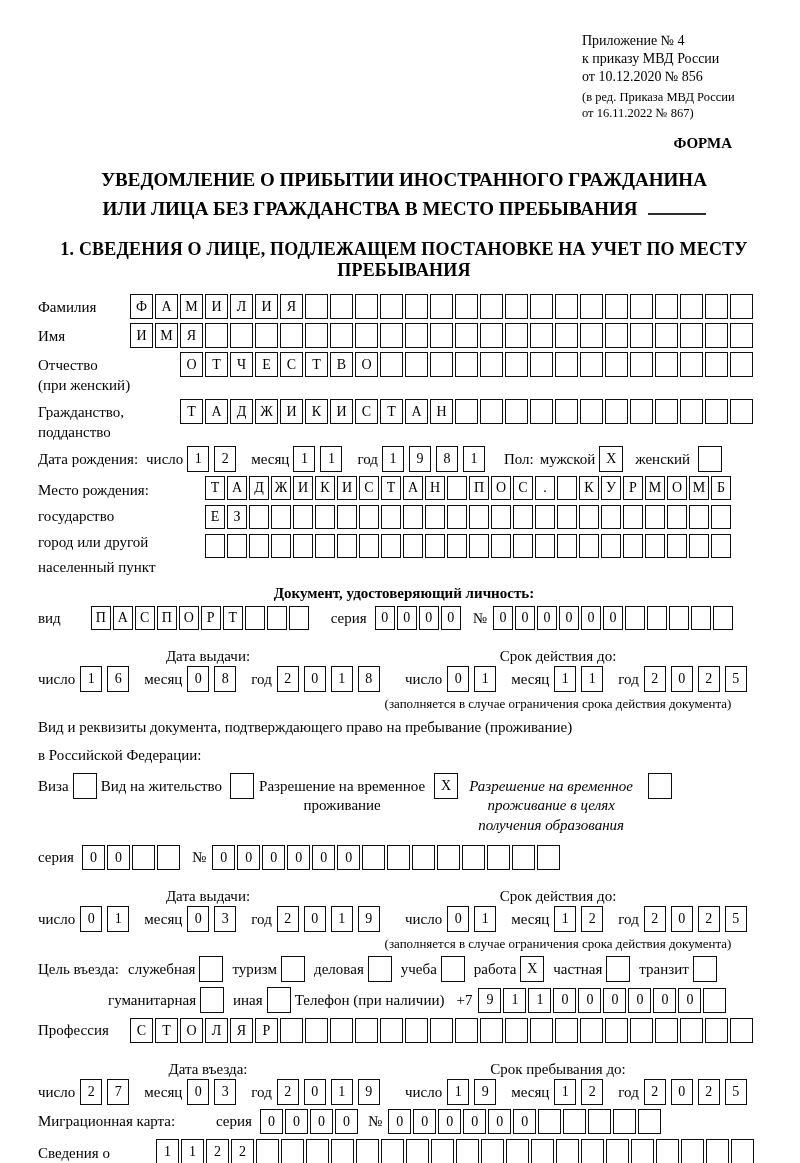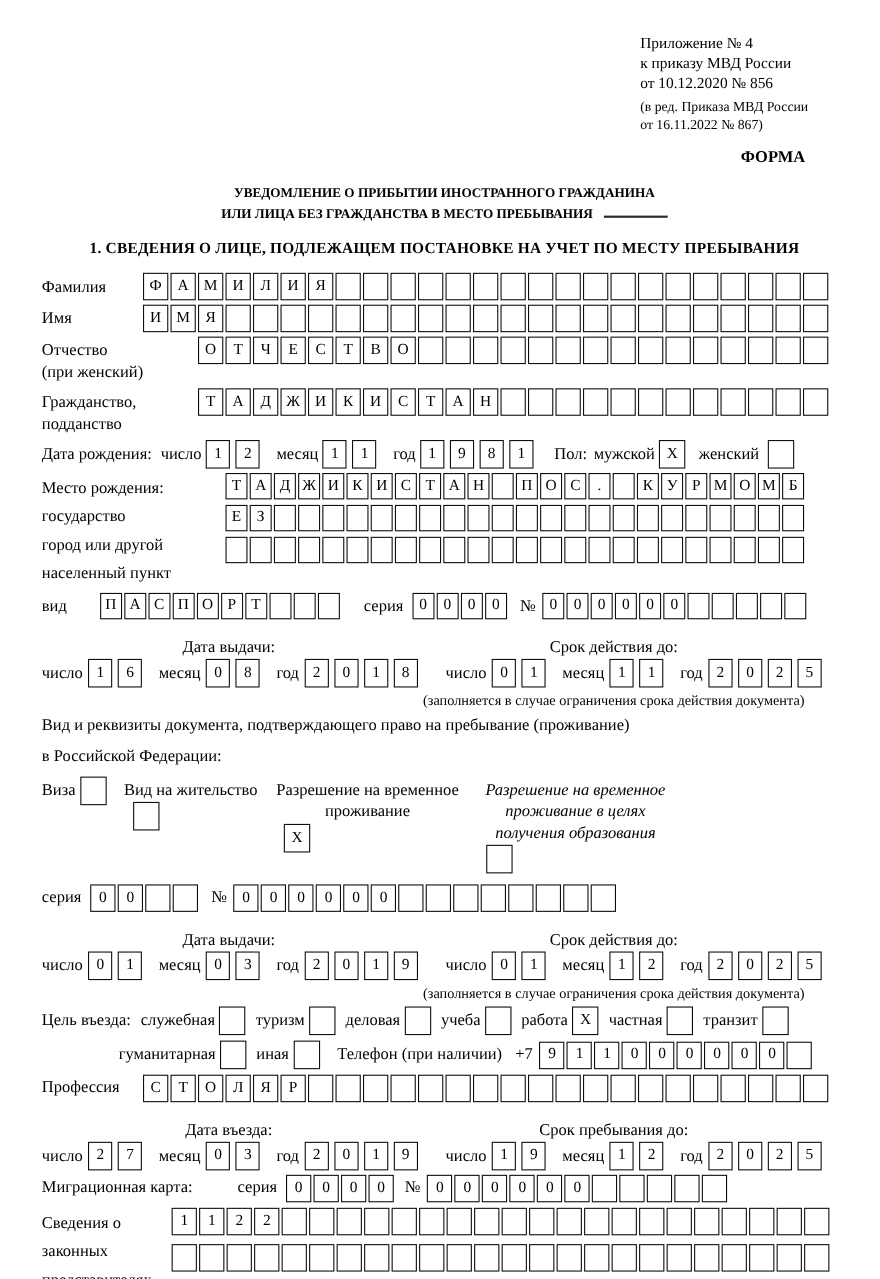--- a/index.html
+++ b/index.html
@@ -6,29 +6,29 @@
   .page {
     width:800px; height:1163px; background:#ffffff; color:#000000;
     font-family:"Liberation Serif", serif; font-size:15px;
     box-sizing:border-box; padding:32px 30px 0 38px;
     position:relative; overflow:hidden; margin:0 auto;
   }
   .docref { margin-left:544px; font-size:14px; line-height:1.3; }
   .docref .small { font-size:12.5px; margin-top:2px; line-height:1.3; }
   .docref .small + .small { margin-top:0; }
   .form-label { text-align:right; padding-right:38px; font-weight:bold; margin-top:14px; font-size:15px; }
-  .title { text-align:center; font-weight:bold; font-size:12px; margin-top:14px; line-height:1.5; }
+  .title { text-align:center; font-weight:bold; font-size:19px; margin-top:14px; line-height:1.5; }
   .title .blank { display:inline-block; width:58px; border-bottom:2px solid #2b2b2b; height:12px; margin-left:10px; }
-  .section-title { text-align:center; font-weight:bold; font-size:14px; margin-top:16px; margin-bottom:13px; letter-spacing:0.2px; }
+  .section-title { text-align:center; font-weight:bold; font-size:18px; margin-top:16px; margin-bottom:13px; letter-spacing:0.2px; }
 
   .frow { display:flex; align-items:flex-start; margin-bottom:4px; white-space:nowrap; }
   .frow.vc { align-items:center; }
   .flabel { flex:none; line-height:1.3; padding-top:4px; }
   .w92 { width:92px; } .w142 { width:142px; } .w167 { width:167px; } .w118 { width:118px; } .w148 { width:148px; }
-  .ml4{margin-left:4px;} .ml6{margin-left:6px;} .ml8{margin-left:8px;} .ml10{margin-left:10px;} .ml12{margin-left:12px;} .ml16{margin-left:16px;flex-direction:column;} .ml20{margin-left:20px;} .ml30{margin-left:30px;}
+  .ml4{margin-left:4px;} .ml6{margin-left:6px;} .ml8{margin-left:8px;} .ml10{margin-left:10px;} .ml12{margin-left:12px;} .ml16{margin-left:4px;} .ml20{margin-left:20px;} .ml30{margin-left:30px;}
 
   .cells { display:flex; flex:none; }
   .cell {
     box-sizing:border-box; flex:none;
     width:23px; height:25px; border:1.6px solid #0f0f0f; margin-right:2px;
     display:flex; align-items:center; justify-content:center;
     font-size:14px; background:#fff;
   }
   .cells.sm .cell { width:20px; height:24px; margin-right:2px; }
   .cells.spread { margin-right:10px; }
@@ -324,20 +324,21 @@
           <span class="cell"></span>
           <span class="cell"></span>
           <span class="cell"></span>
           <span class="cell"></span>
           <span class="cell"></span>
           <span class="cell"></span>
         </span>
     </span>
   </div>
 
+  <div class="center-bold">Документ, удостоверяющий личность:</div>
 
   <div class="frow vc">
     <span>вид</span>
     <span class="cells sm ml30">
         <span class="cell">П</span>
         <span class="cell">А</span>
         <span class="cell">С</span>
         <span class="cell">П</span>
         <span class="cell">О</span>
         <span class="cell">Р</span>

